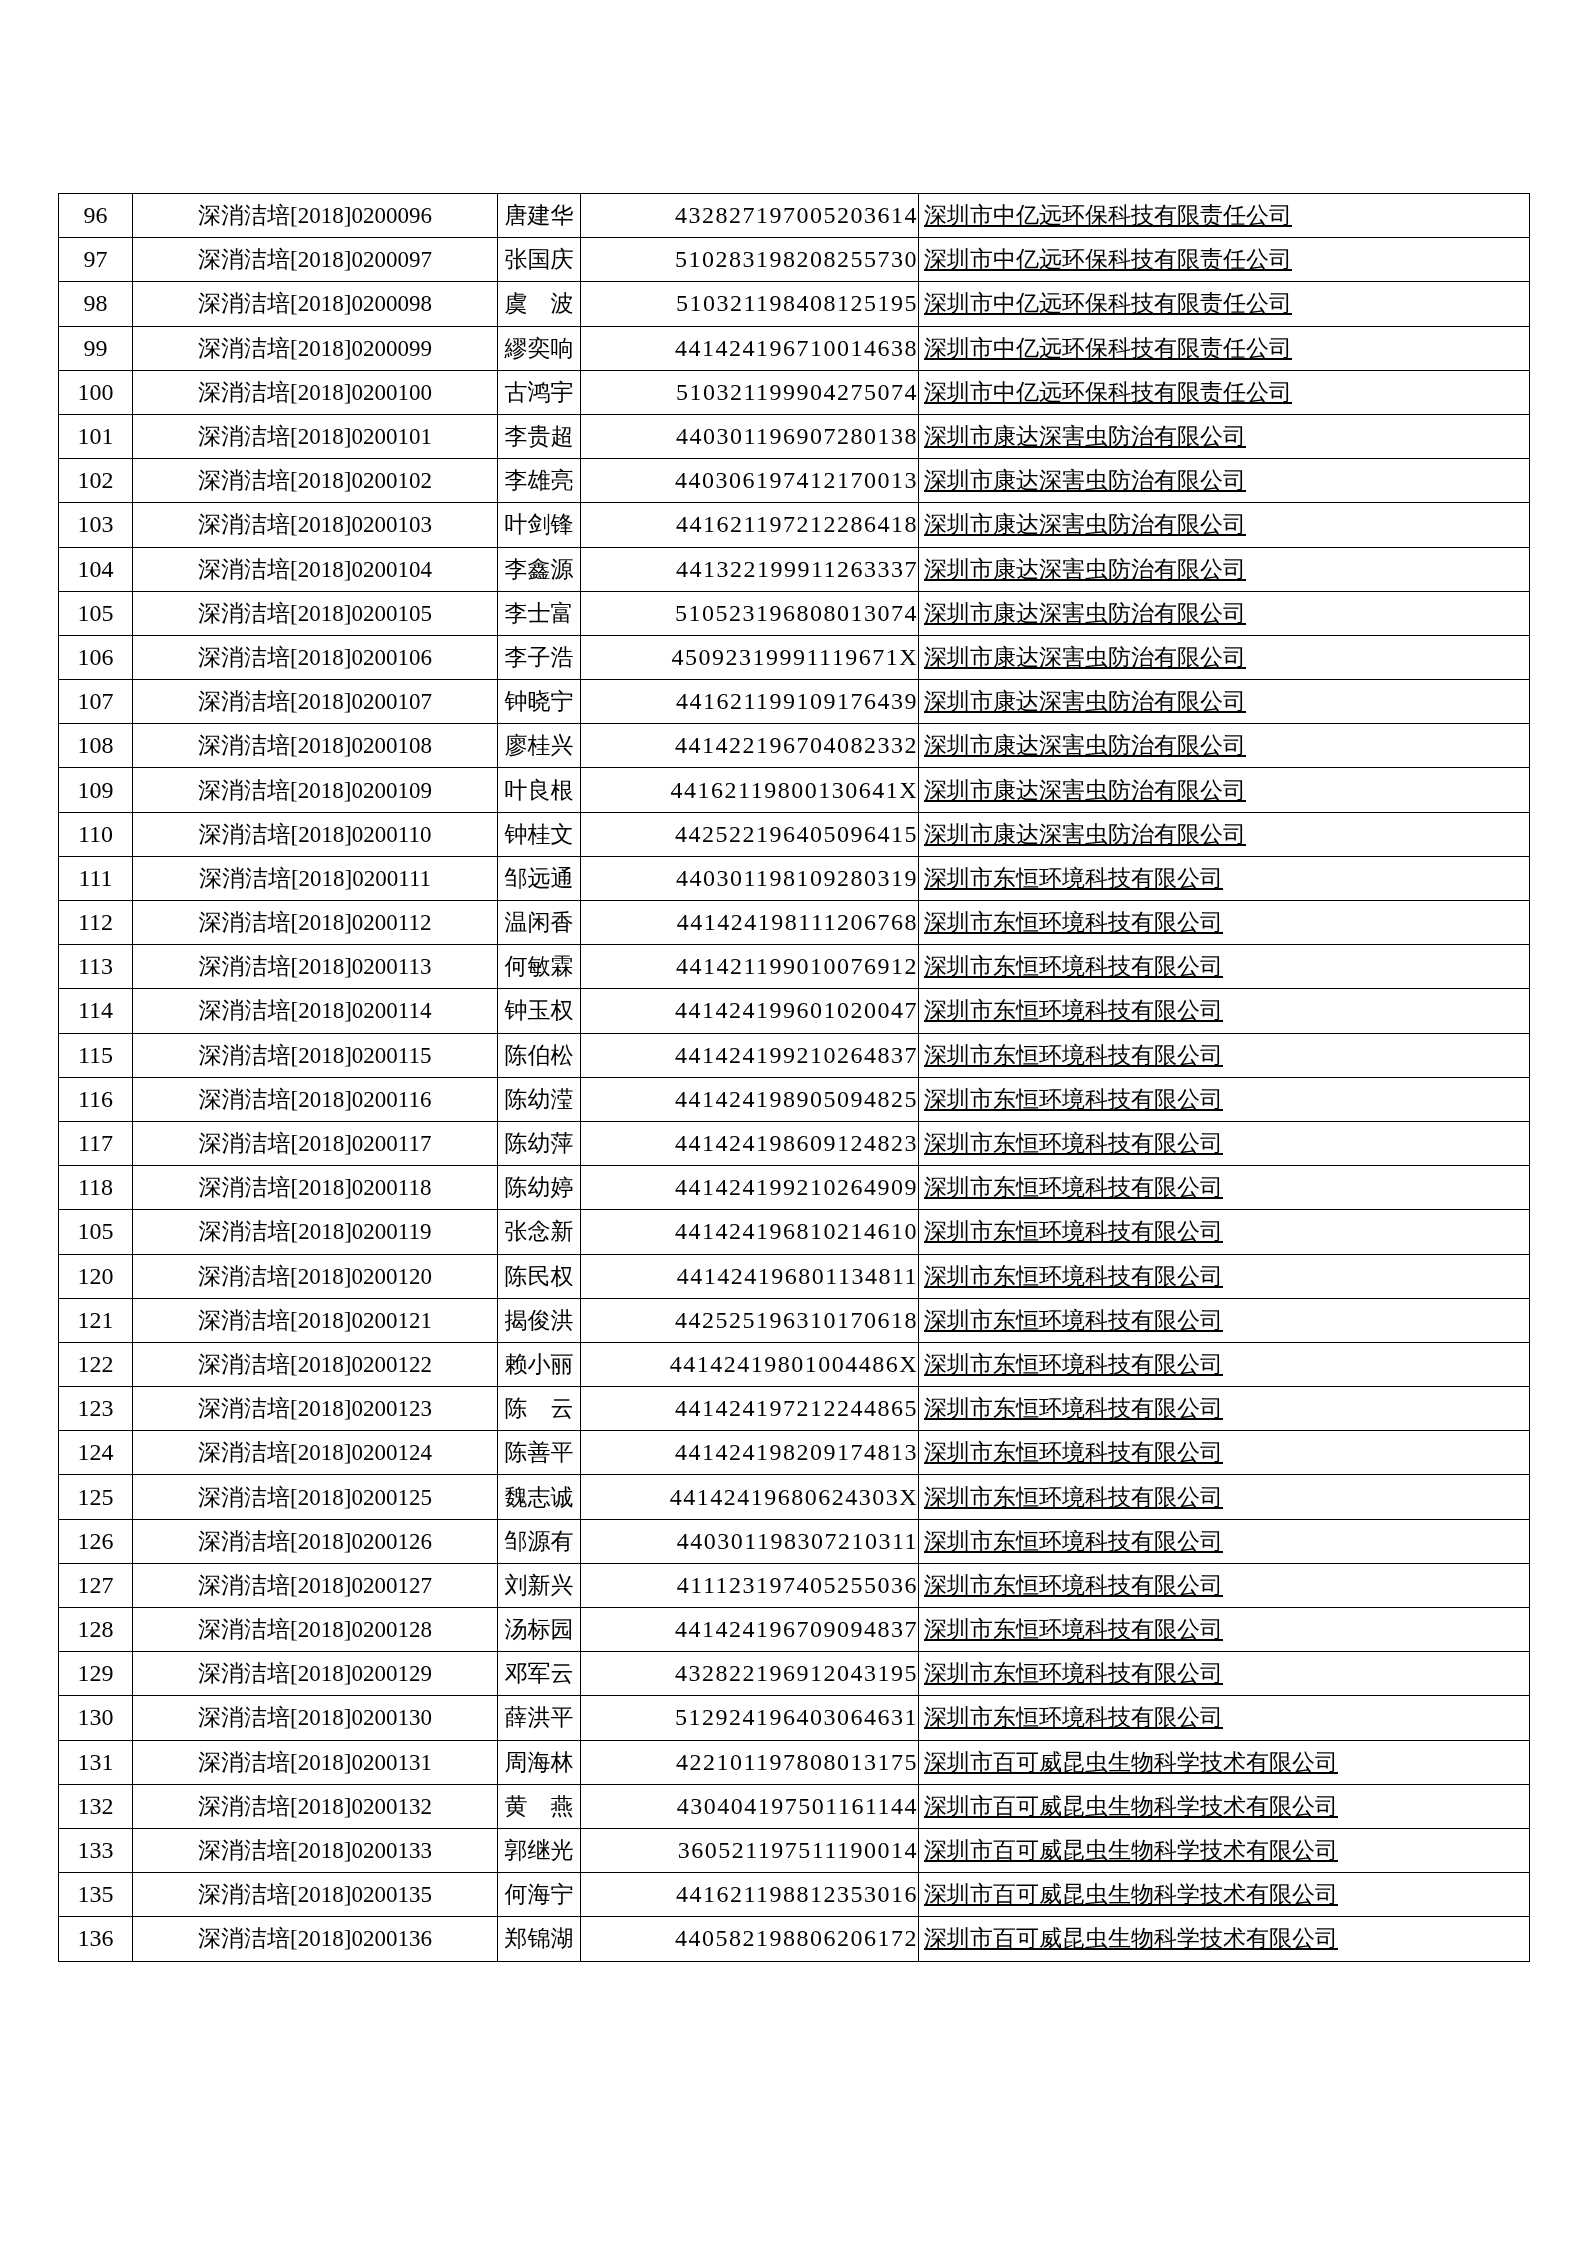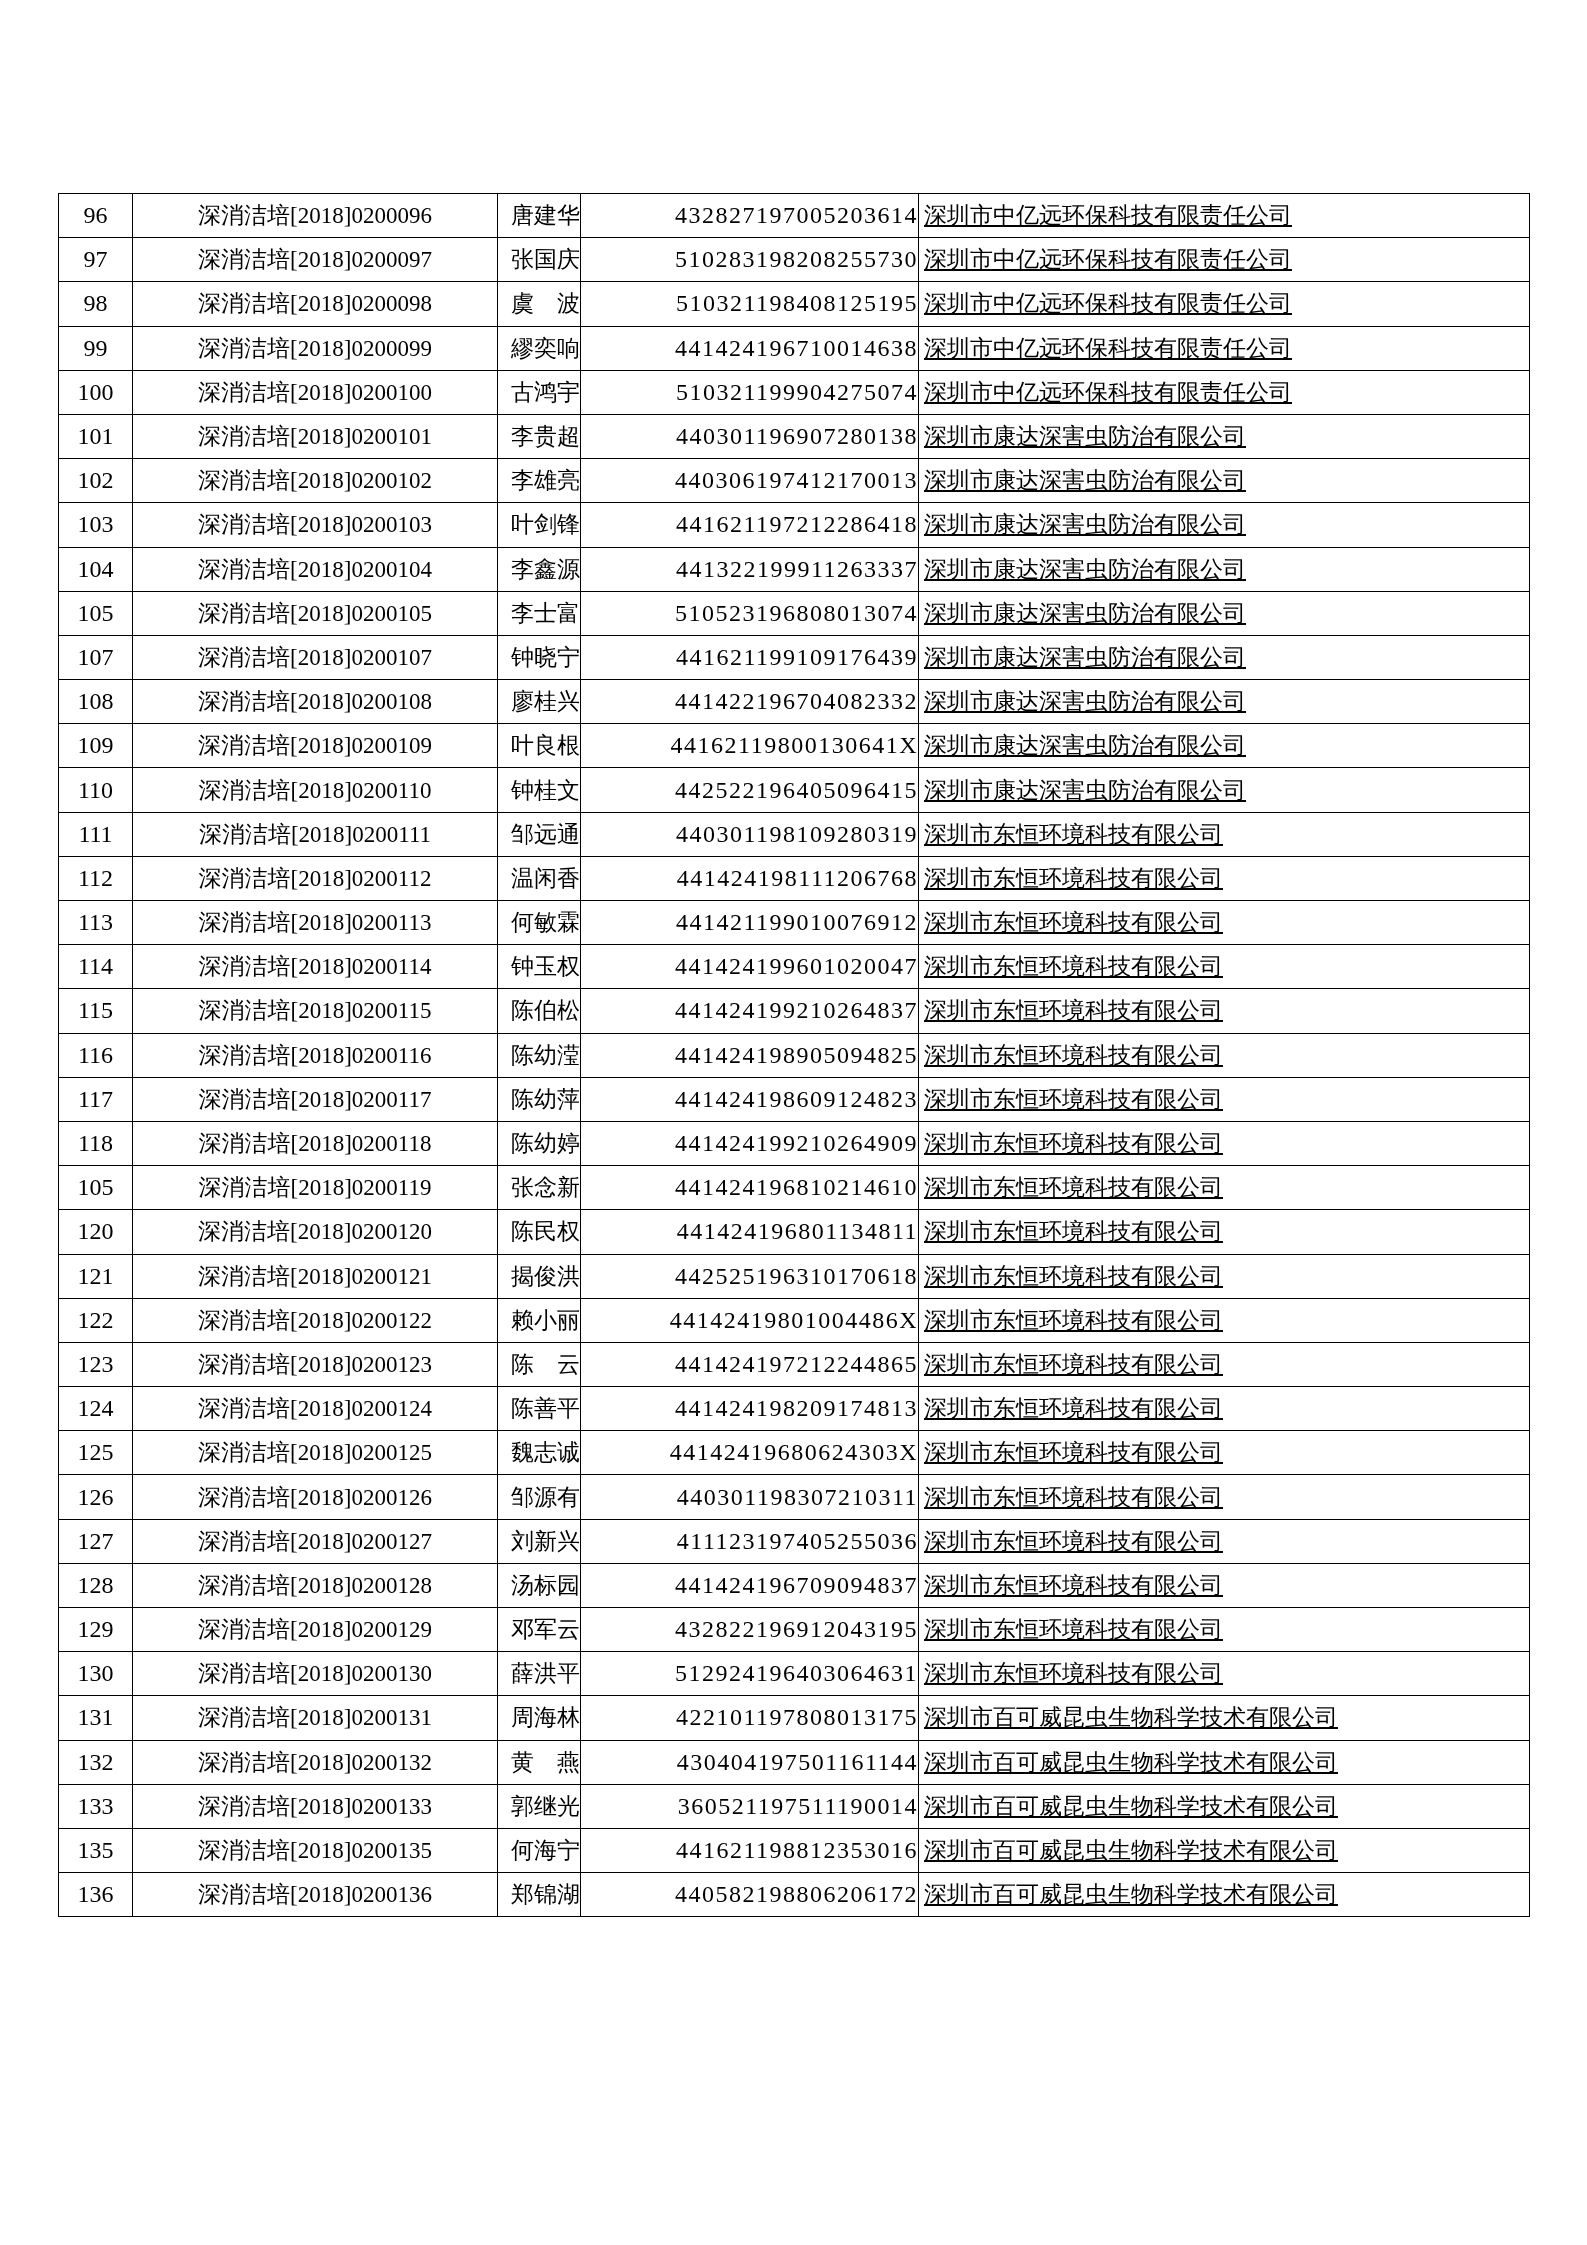--- a/index.html
+++ b/index.html
@@ -27,21 +27,21 @@
   table.cert-table td {
     border: 1.5px solid #000000;
     height: 43.2px;
     padding: 0;
     overflow: hidden;
     white-space: nowrap;
     vertical-align: middle;
   }
   .c-no      { text-align: center; font-size: 24px; }
   .c-cert    { text-align: center; font-size: 23px; margin-left: 19px; }
-  .c-name    { text-align: right; font-size: 23px; }
+  .c-name    { text-align: center; font-size: 23px; }
   .c-id      { text-align: right; font-size: 24px; letter-spacing: 1.5px; }
   .c-company { text-align: left; padding-left: 5px !important; font-size: 23px; text-decoration: underline; }
 </style>
 </head>
 <body>
 
 <div class="page">
   <table class="cert-table">
     <colgroup>
       <col style="width:74px">
@@ -124,20 +124,27 @@
   </tr>
 
   <tr>
     <td class="c-no">105</td>
     <td class="c-cert">深消洁培[2018]0200105</td>
     <td class="c-name">李士富</td>
     <td class="c-id">510523196808013074</td>
     <td class="c-company">深圳市康达深害虫防治有限公司</td>
   </tr>
 
+  <tr>
+    <td class="c-no">106</td>
+    <td class="c-cert">深消洁培[2018]0200106</td>
+    <td class="c-name">李子浩</td>
+    <td class="c-id">45092319991119671X</td>
+    <td class="c-company">深圳市康达深害虫防治有限公司</td>
+  </tr>
 
   <tr>
     <td class="c-no">107</td>
     <td class="c-cert">深消洁培[2018]0200107</td>
     <td class="c-name">钟晓宁</td>
     <td class="c-id">441621199109176439</td>
     <td class="c-company">深圳市康达深害虫防治有限公司</td>
   </tr>
 
   <tr>

